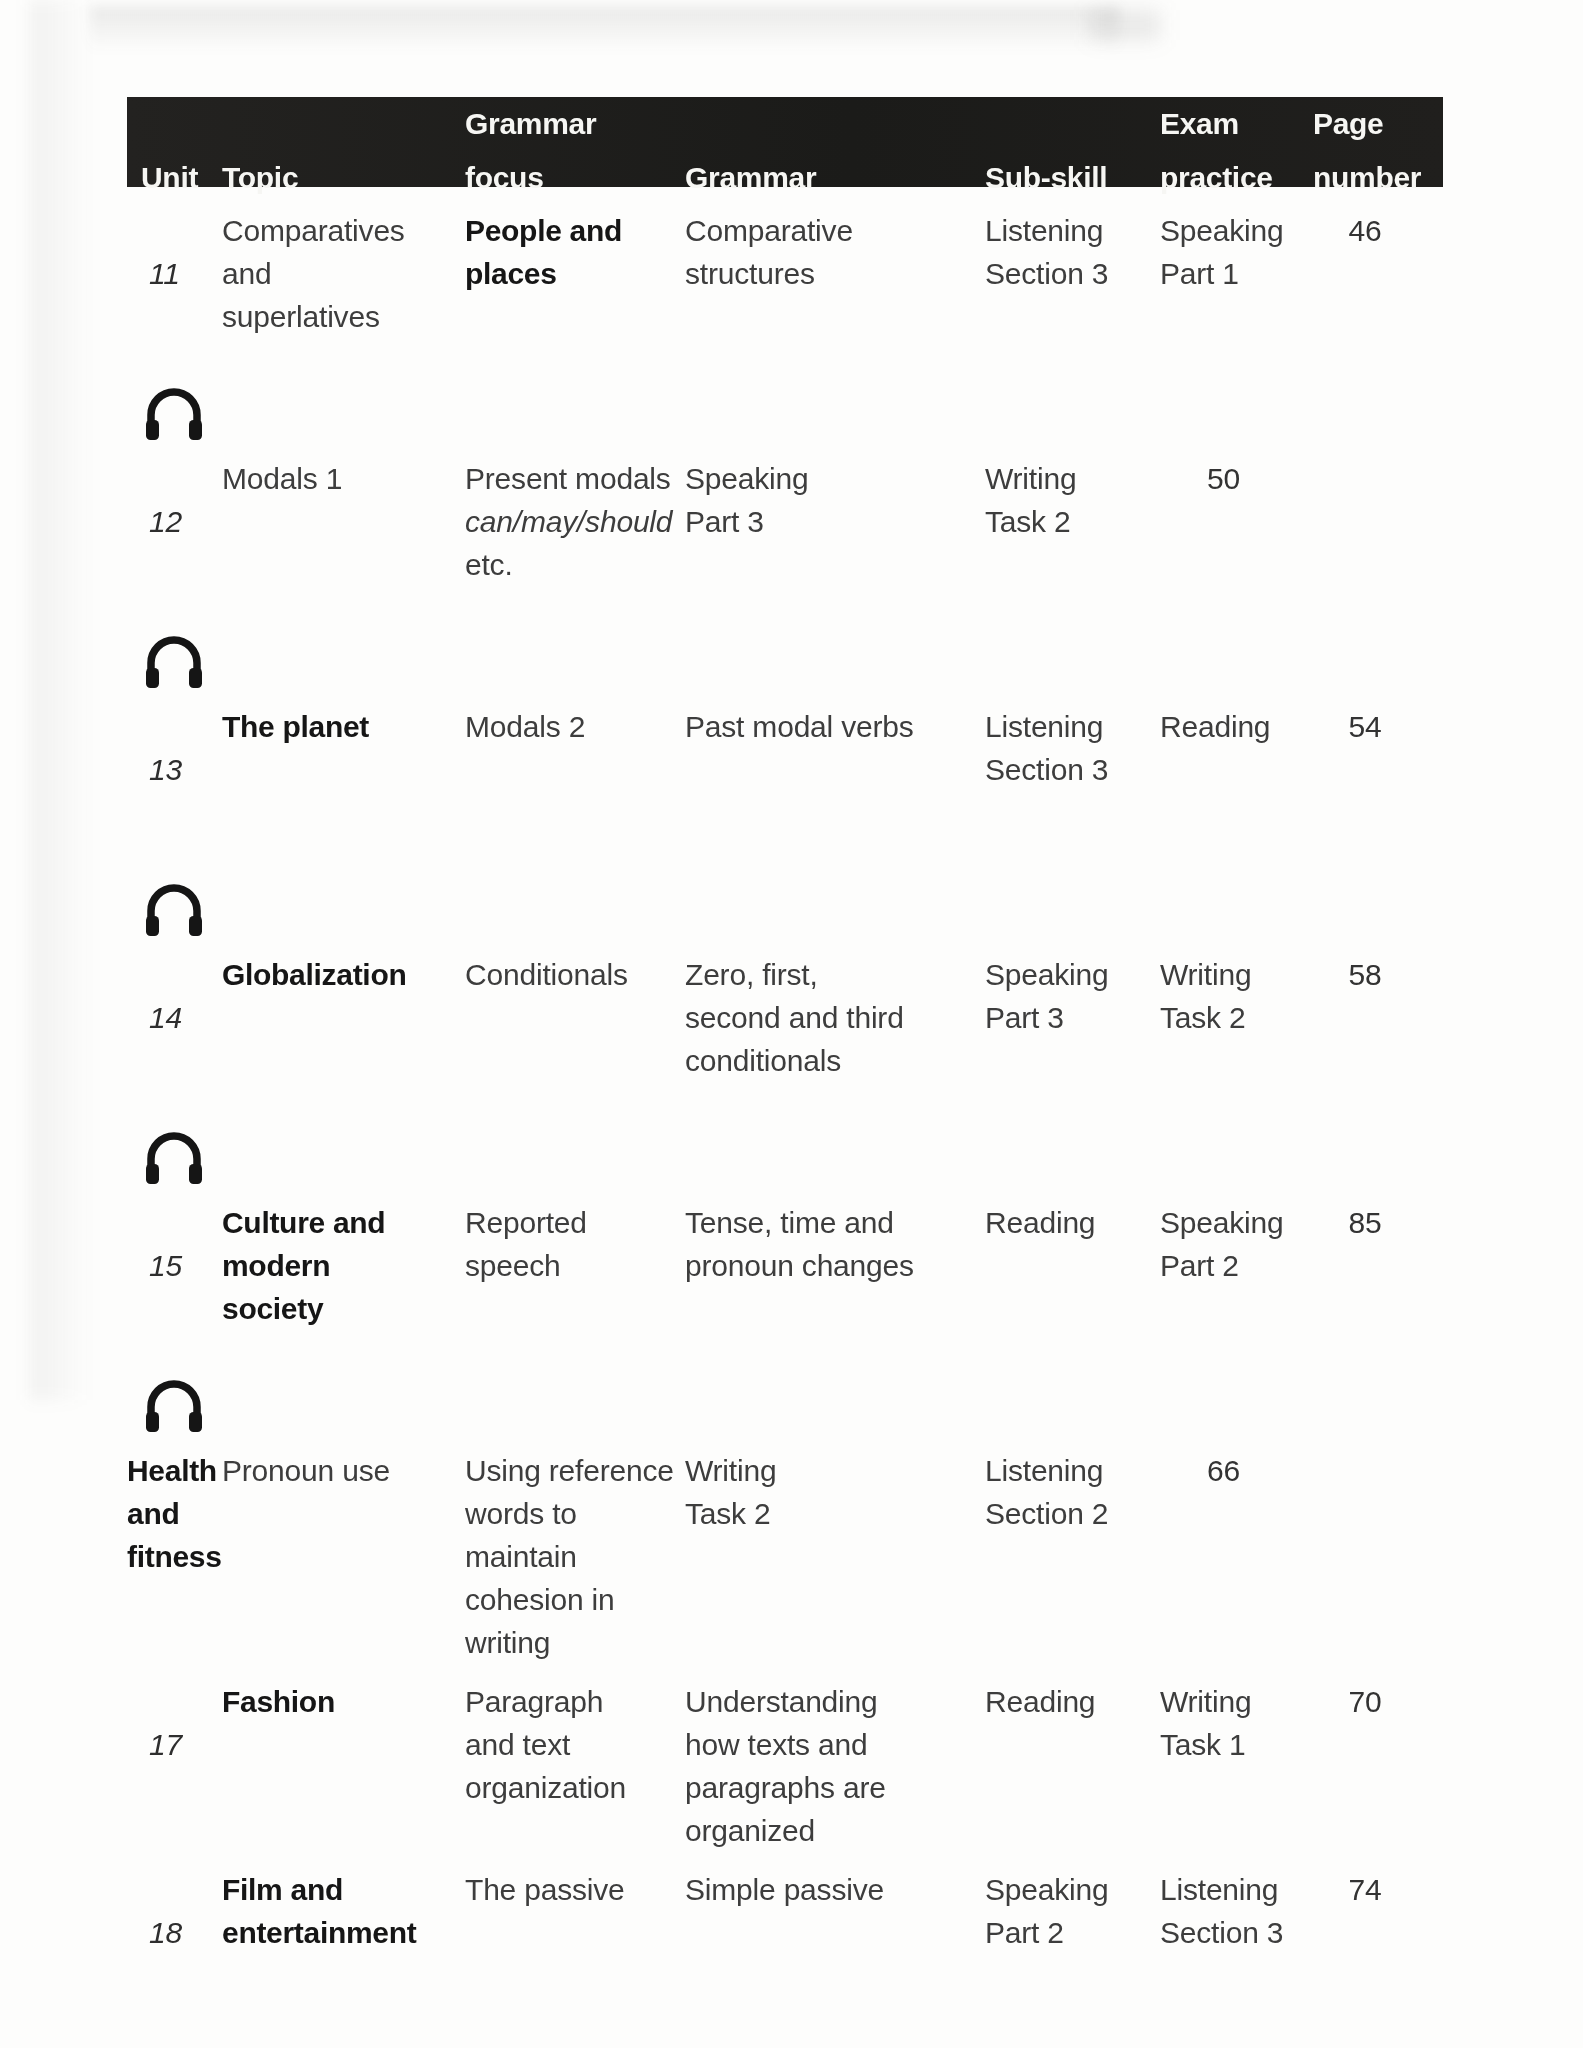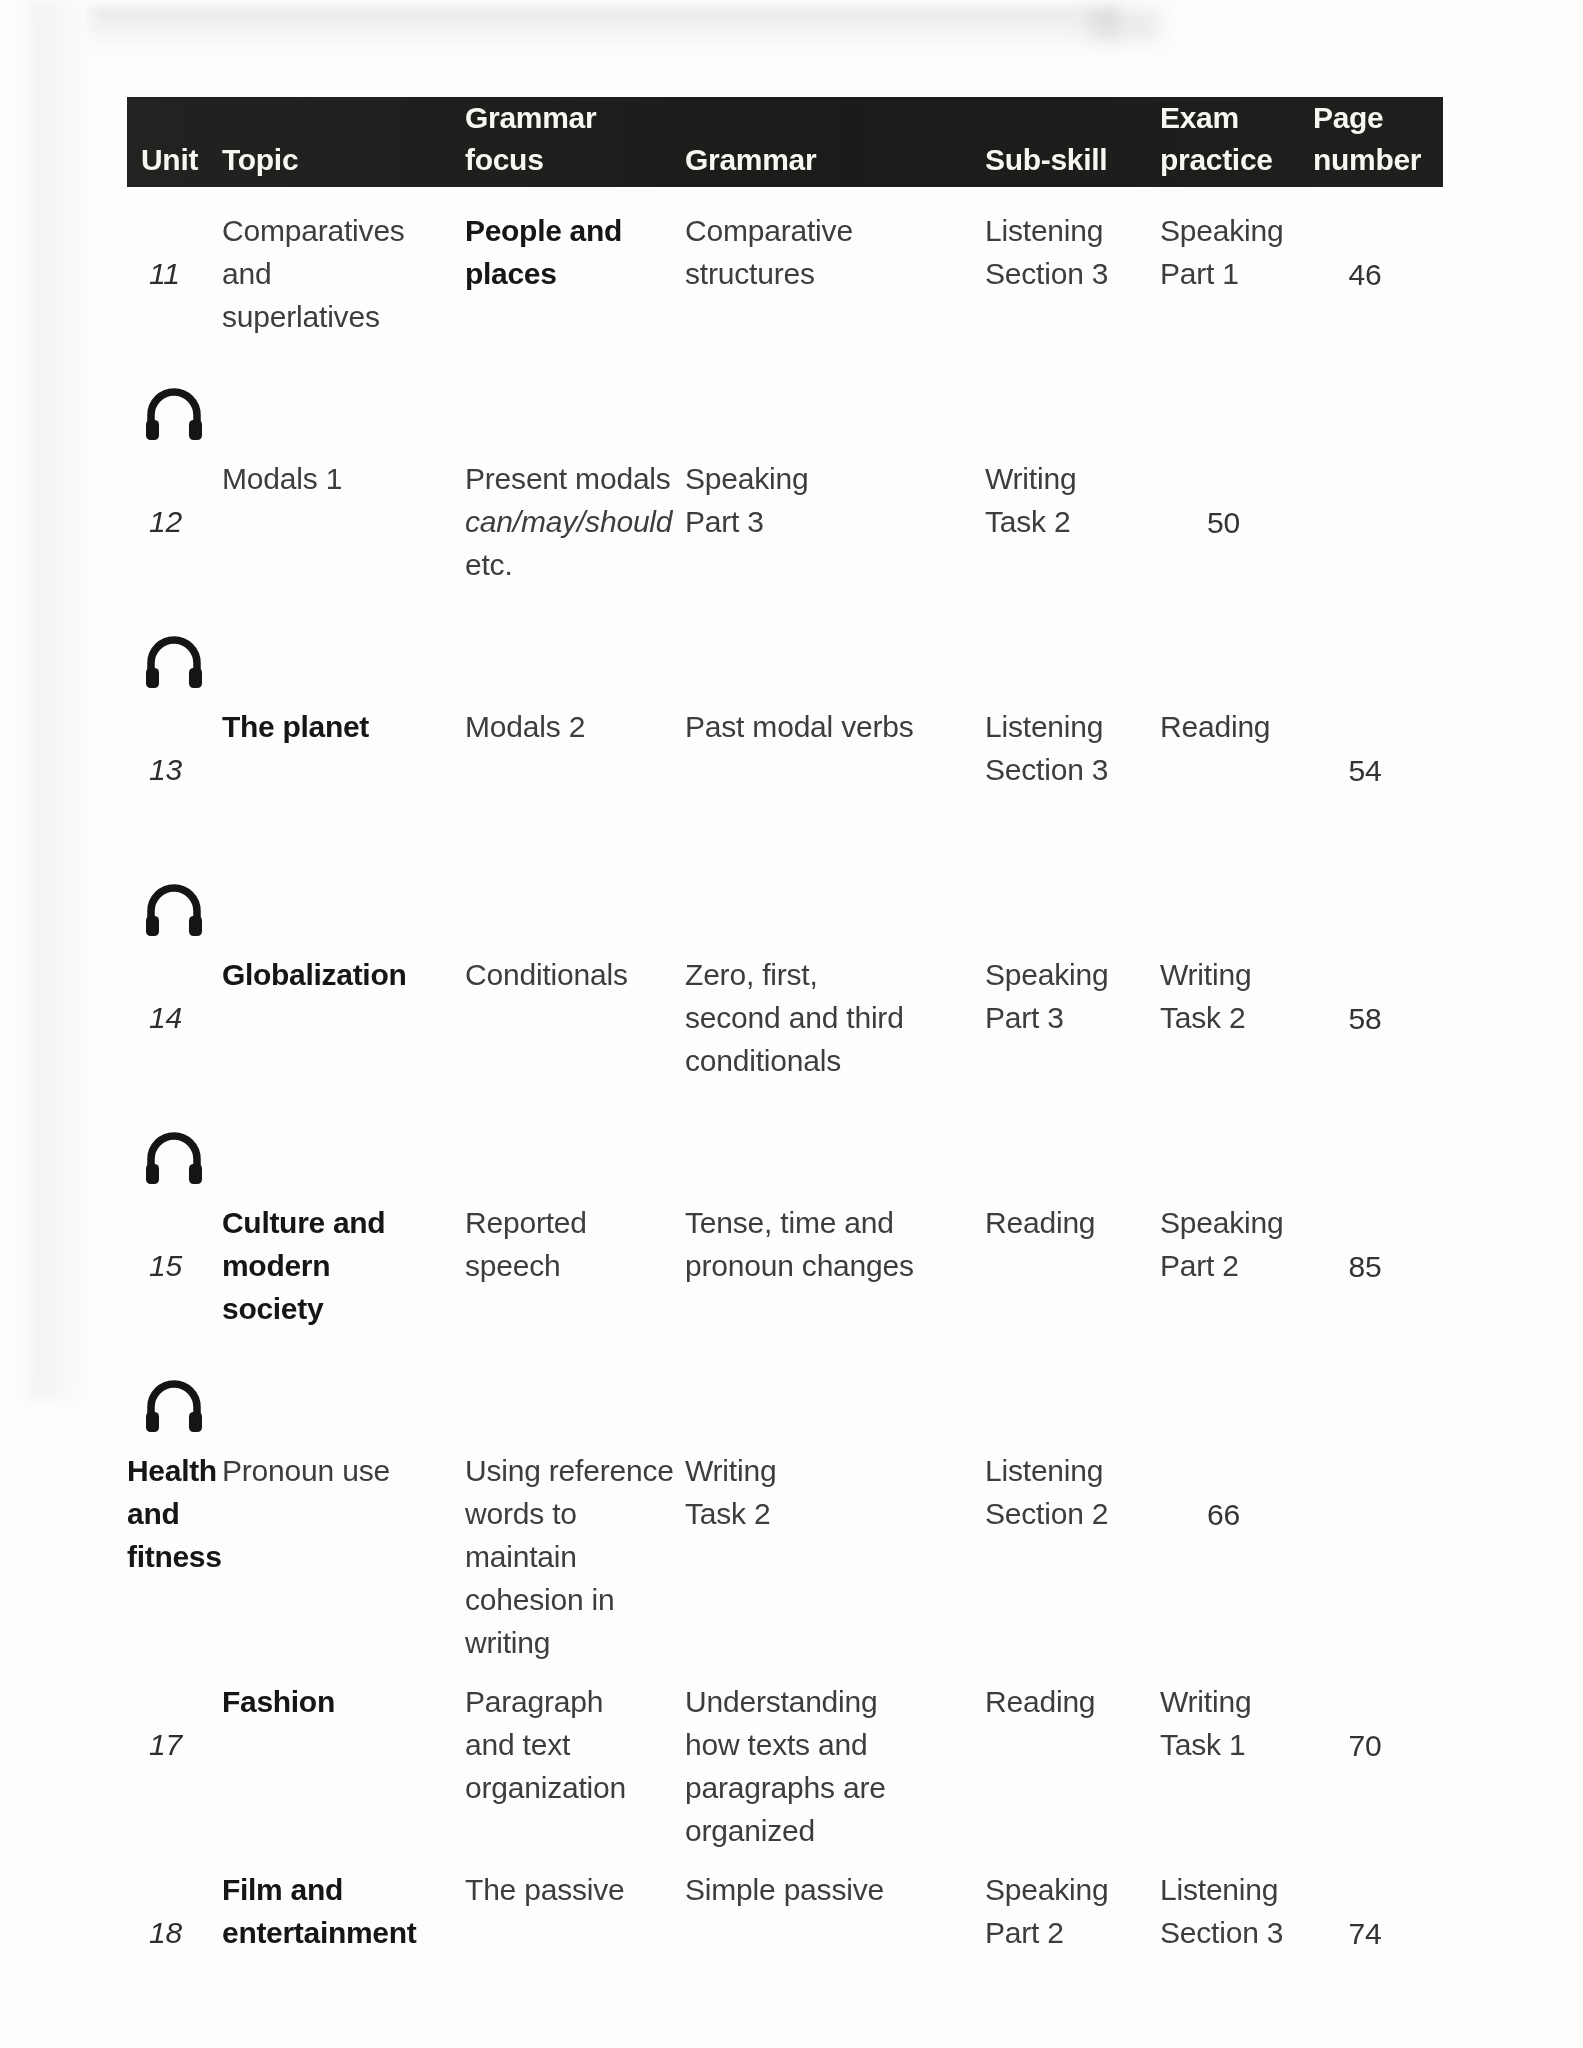--- a/index.html
+++ b/index.html
@@ -36,41 +36,41 @@
   }
   
   .thead{
     background:linear-gradient(90deg,#232220,#1b1b19 55%,#201f1d);
     height:90px;
     color:#f6f6f3;
   }
   .th{
     display:flex;flex-direction:column;justify-content:flex-end;
     padding-bottom:9px;
-    font-size:30px;font-weight:700;line-height:42px;
+    font-size:30px;font-weight:700;line-height:54px;
     letter-spacing:-0.3px;
     white-space:pre-line;
   }
   .th.c-unit{padding-left:14px;}
   
   .tbody{padding-top:22px;}
   .row{margin-bottom:16px;}
   .cell{
     font-size:30px;line-height:43px;color:#3d3d3d;
     letter-spacing:-0.2px;
     white-space:pre-line;
     padding-right:8px;
   }
   .c-unit{padding-left:22px;}
   .unit-num{display:block;font-size:30px;color:#2e2e2e;line-height:43px;font-style:italic;}
   .hp{display:block;margin-top:6px;margin-left:-6px;width:62px;height:54px;}
   .hp svg{display:block;}
   .c-topic{font-weight:700;color:#161616;letter-spacing:-0.3px;}
   .it{font-style:italic;}
-  .c-page{text-align:center;padding-right:26px;margin-top:44px;}
+  .c-page{text-align:center;padding-right:26px;}
   .row .c-page{color:#333;}
 </style>
 </head>
 <body>
 
 <div id="page">
   <div class="artifact-top"></div>
   <div class="artifact-left"></div>
   <div class="artifact-corner"></div>
 

